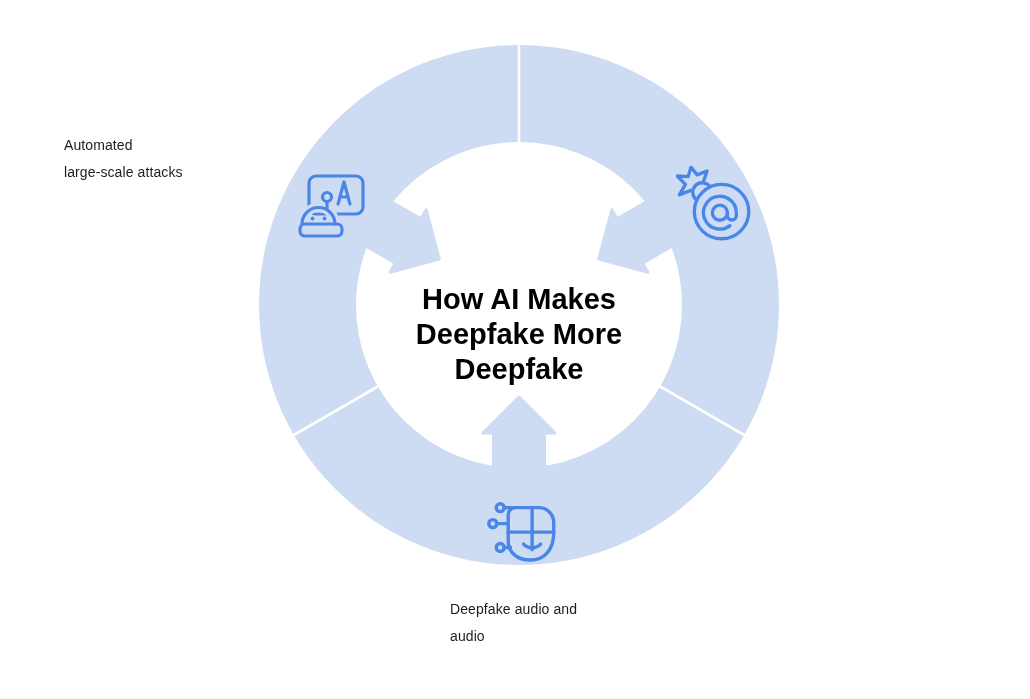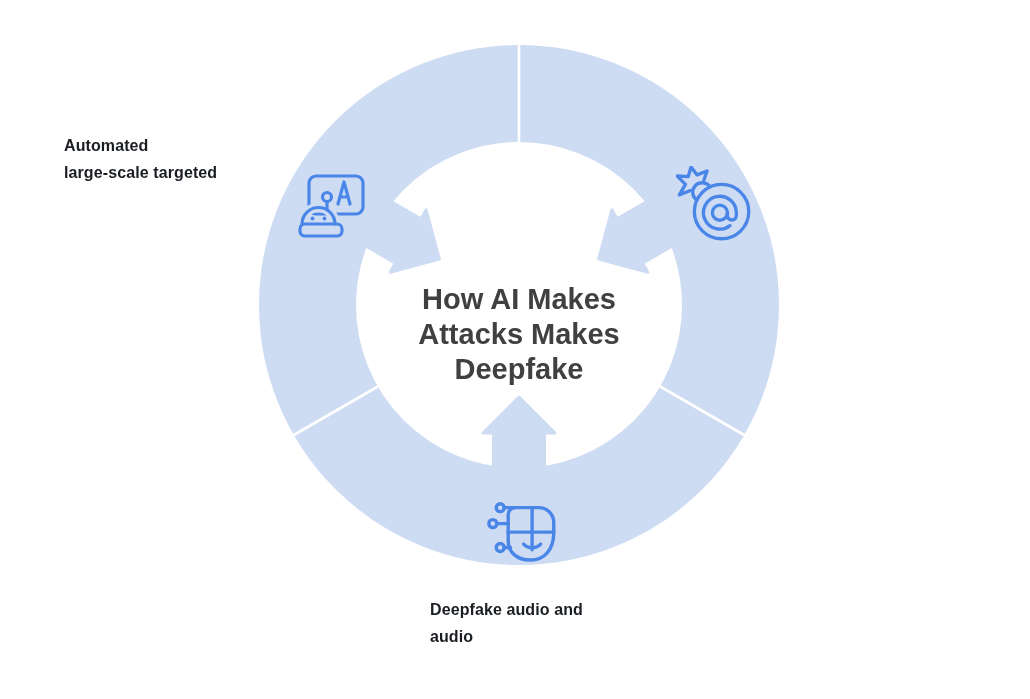--- a/index.html
+++ b/index.html
@@ -30,35 +30,35 @@
     position: absolute;
     left: 519px;
     top: 282px;
     transform: translateX(-50%);
     width: 420px;
     text-align: center;
     font-size: 29px;
     line-height: 35px;
     font-weight: 800;
     letter-spacing: 0px;
-    color: #404040;
+    color: #000000;
   }
   .center-title span { display: block; }
   .side-label {
     position: absolute;
-    font-size: 16px;
+    font-size: 14px;
     line-height: 27px;
-    font-weight: 700;
+    font-weight: 400;
     color: #1a1d21;
     letter-spacing: 0.1px;
   }
   .side-label span { display: block; }
   .label-top-left  { left: 64px;  top: 132px; }
   .label-top-right { left: 772px; top: 132px; }
-  .label-bottom    { left: 430px; top: 596px; }
+  .label-bottom    { left: 450px; top: 596px; }
 </style>
 </head>
 <body>
 
 <div class="stage">
 
   <svg class="ring-svg" width="1030" height="699" viewBox="0 0 1030 699">
 
     <circle cx="519" cy="305" r="211.5" fill="none" stroke="#cedcf3" stroke-width="97"></circle>
 
@@ -117,27 +117,27 @@
       <path d="M19.5,12 H29"></path>
       <circle cx="9.5" cy="26" r="3.5"></circle>
       <path d="M13,26 H23"></path>
       <circle cx="16" cy="47" r="3.5"></circle>
       <path d="M19.5,47 H25"></path>
     </g>
   </svg>
 
   <div class="center-title">
     <span>How AI Makes</span>
-    <span>Attacks Makes</span>
+    <span>Deepfake More</span>
     <span>Deepfake</span>
   </div>
 
   <div class="side-label label-top-left">
     <span>Automated</span>
-    <span>large-scale targeted</span>
+    <span>large-scale attacks</span>
   </div>
 
 
   <div class="side-label label-bottom">
     <span>Deepfake audio and</span>
     <span>audio</span>
   </div>
 
 </div>
 

